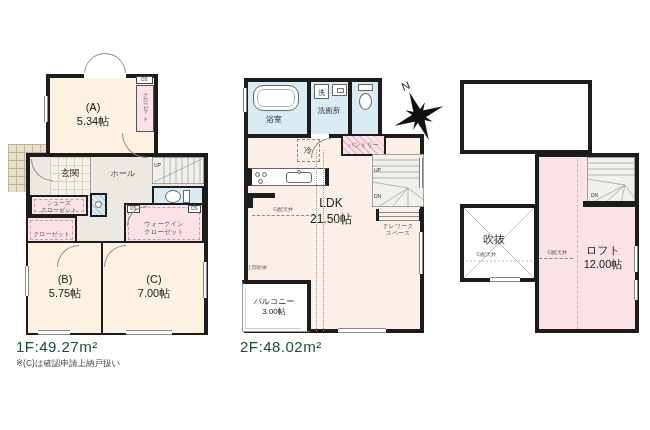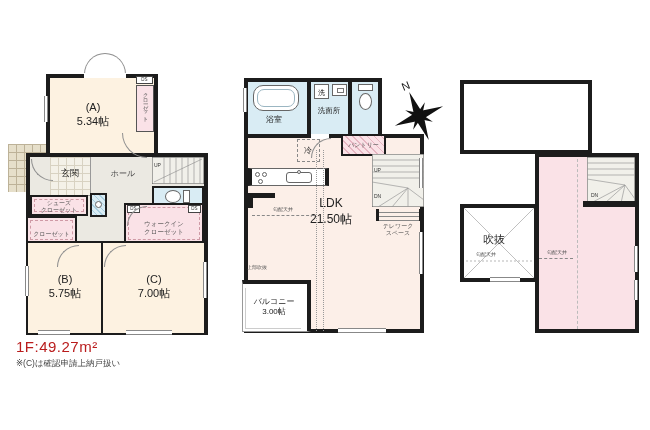--- a/index.html
+++ b/index.html
@@ -25,21 +25,21 @@
   .gtiles{background-color:#f4f1e8;
      background-image:linear-gradient(#d8d2c2 1px,transparent 1px),linear-gradient(90deg,#d8d2c2 1px,transparent 1px);
      background-size:8px 8px}
   .pink{background:var(--room-pink)}
   .cream{background:var(--room-cream)}
   .blue{background:var(--room-blue)}
   .hatch-p{background-image:repeating-linear-gradient(45deg,transparent 0 4px,#e6b6c2 4px 5px)}
   .hatch-b{background-image:repeating-linear-gradient(45deg,transparent 0 3px,#a9cfe0 3px 4px)}
   .dash-inner{position:absolute;inset:2px;border:1px dashed #cf9aa6;pointer-events:none}
   .fixture{position:absolute;background:#fff;border:1px solid #666}
-  .title{position:absolute;font-size:15px;color:#b91c1c;letter-spacing:.5px}
+  .title{position:absolute;font-size:15px;color:#14532d;letter-spacing:.5px}
   .note{position:absolute;font-size:8.5px;color:#444}
   .dotline-v{position:absolute;width:0;border-left:1px dotted #999}
   .dashline-v{position:absolute;width:0;border-left:1px dashed #bbb}
   .dashline-h{position:absolute;height:0;border-top:1px dashed #888}
   .black{position:absolute;background:var(--wall)}
 </style>
 </head>
 <body>
 
 <div class="abs" style="inset:0;background:#fff">
@@ -206,35 +206,38 @@
   <div class="arc arc-tl" style="left:311px;top:138px;width:20px;height:20px"></div>
 
   <svg class="abs" style="left:390px;top:78px" width="54" height="64" viewBox="0 0 54 64">
     <g transform="translate(29,38) rotate(-22)">
       <polygon points="0,-26 4,-4 26,0 4,4 0,26 -4,4 -26,0 -4,-4" fill="#111"></polygon>
       <polygon points="0,-15 2.5,-2.5 15,0 2.5,2.5 0,15 -2.5,2.5 -15,0 -2.5,-2.5" transform="rotate(45)" fill="#111"></polygon>
       <text x="-5" y="-29" font-size="11" fill="#111">N</text>
     </g>
   </svg>
 
+  <div class="title" style="left:240px;top:338px">2F:48.02m²</div>
 
   <div class="room thick" style="left:460px;top:80px;width:132px;height:74px;background:#fff"></div>
 
   <div class="room thick" style="left:460px;top:204px;width:78px;height:78px;background:#fff">
     <svg class="abs" style="left:0;top:0" width="70" height="70" viewBox="0 0 70 70">
       <line x1="0" y1="0" x2="70" y2="70" stroke="#b0b0b0" stroke-width="0.8"></line>
       <line x1="70" y1="0" x2="0" y2="70" stroke="#b0b0b0" stroke-width="0.8"></line>
       <line x1="2" y1="53" x2="68" y2="53" stroke="#888" stroke-width="0.6" stroke-dasharray="2,2"></line>
     </svg>
     <div class="lbl" style="left:10px;top:24px;width:40px;font-size:11px">吹抜</div>
     <div class="lbl tiny" style="left:4px;top:44px;width:36px">勾配天井</div>
   </div>
 
   <div class="room thick" style="left:535px;top:153px;width:104px;height:180px;background:var(--room-pink)"></div>
   <div class="dashline-v" style="left:577px;top:159px;height:170px"></div>
+  <div class="lbl" style="left:572px;top:243px;width:62px;font-size:11px">ロフト
+12.00帖</div>
   <div class="lbl tiny" style="left:539px;top:250px;width:36px">勾配天井</div>
   <div class="dashline-h" style="left:539px;top:258px;width:34px"></div>
 
   <svg class="abs" style="left:587px;top:157px" width="48" height="46" viewBox="0 0 48 46">
     <rect x="0" y="0" width="48" height="46" fill="var(--stair-gray)" stroke="#555" stroke-width="1"></rect>
     <g stroke="#999" stroke-width="0.7">
       <line x1="0" y1="6" x2="48" y2="6"></line>
         <line x1="0" y1="12" x2="48" y2="12"></line>
         <line x1="0" y1="18" x2="48" y2="18"></line>
       <line x1="38" y1="28" x2="0" y2="22"></line>

